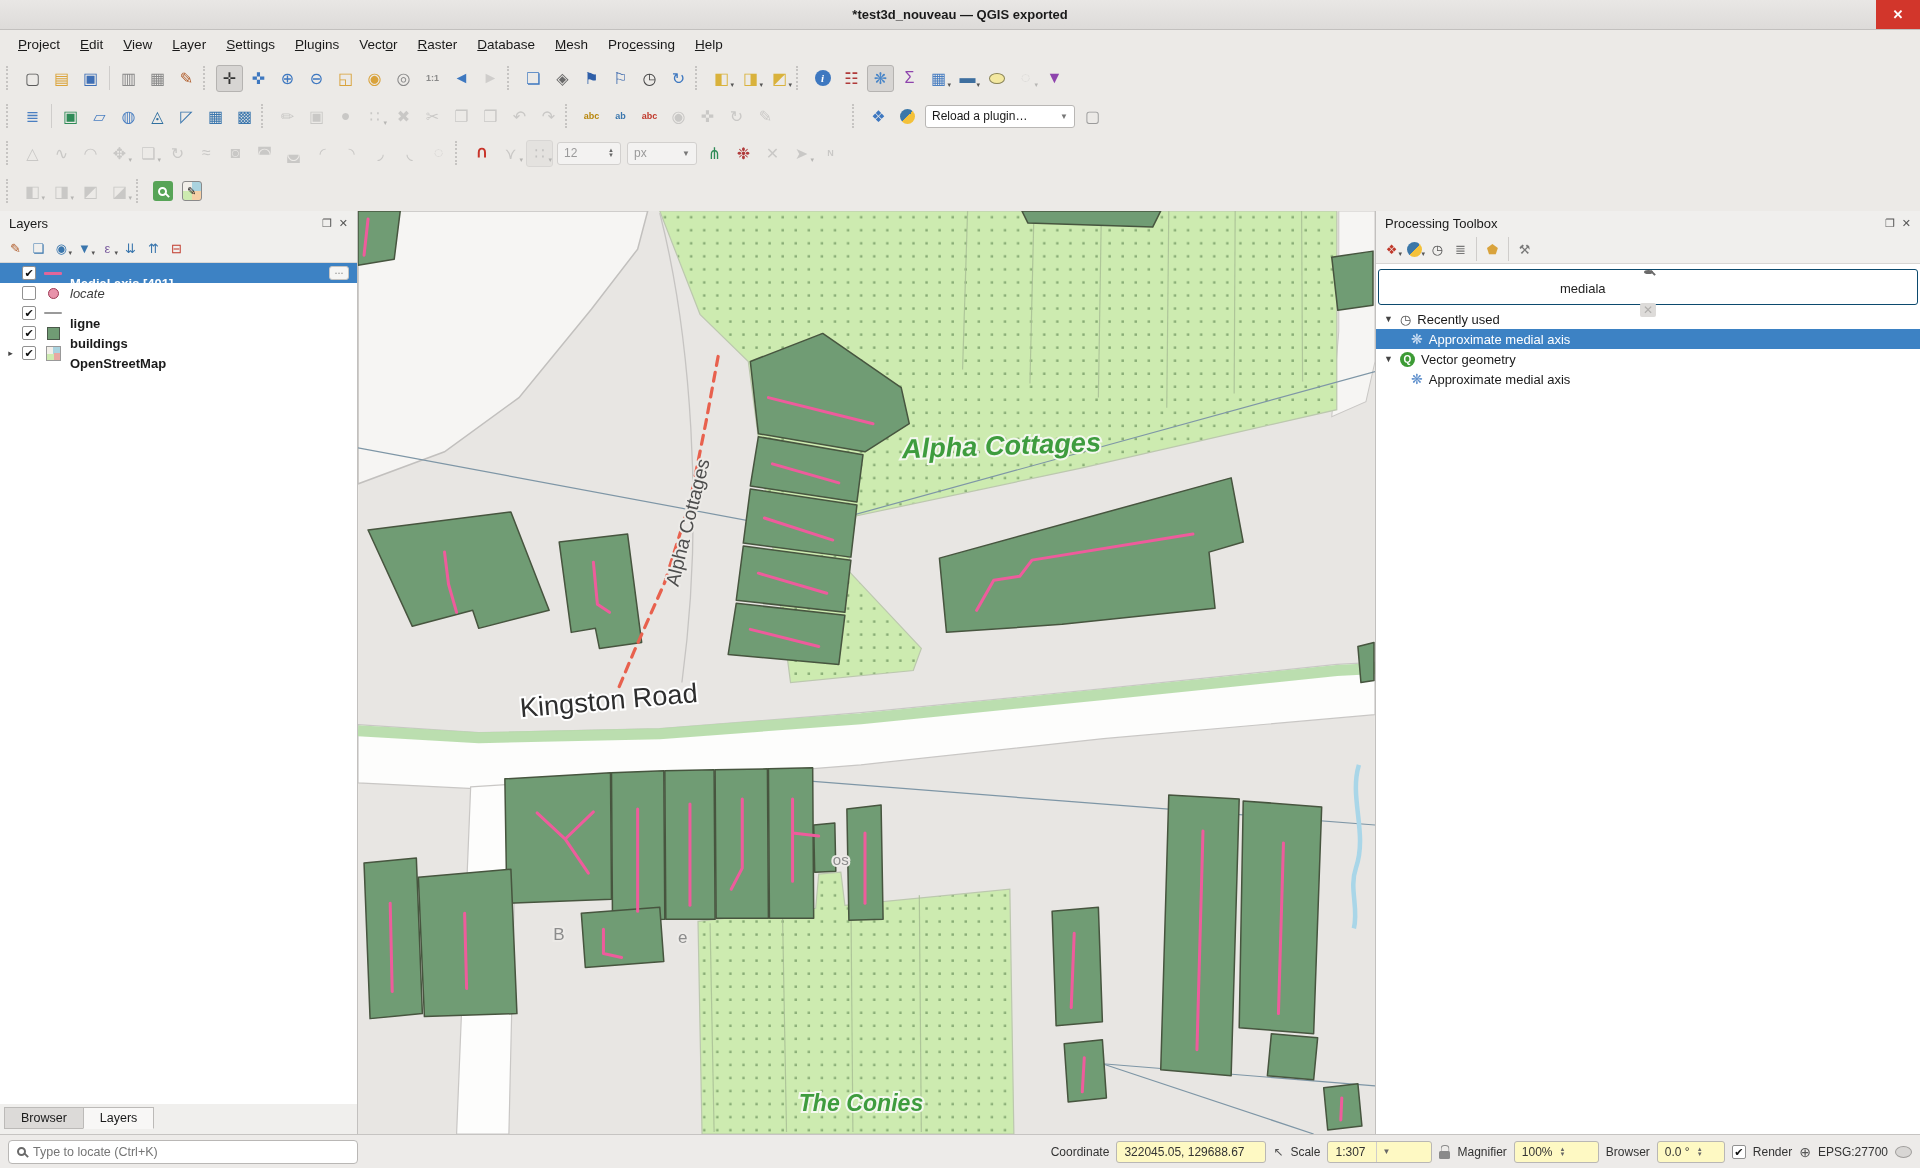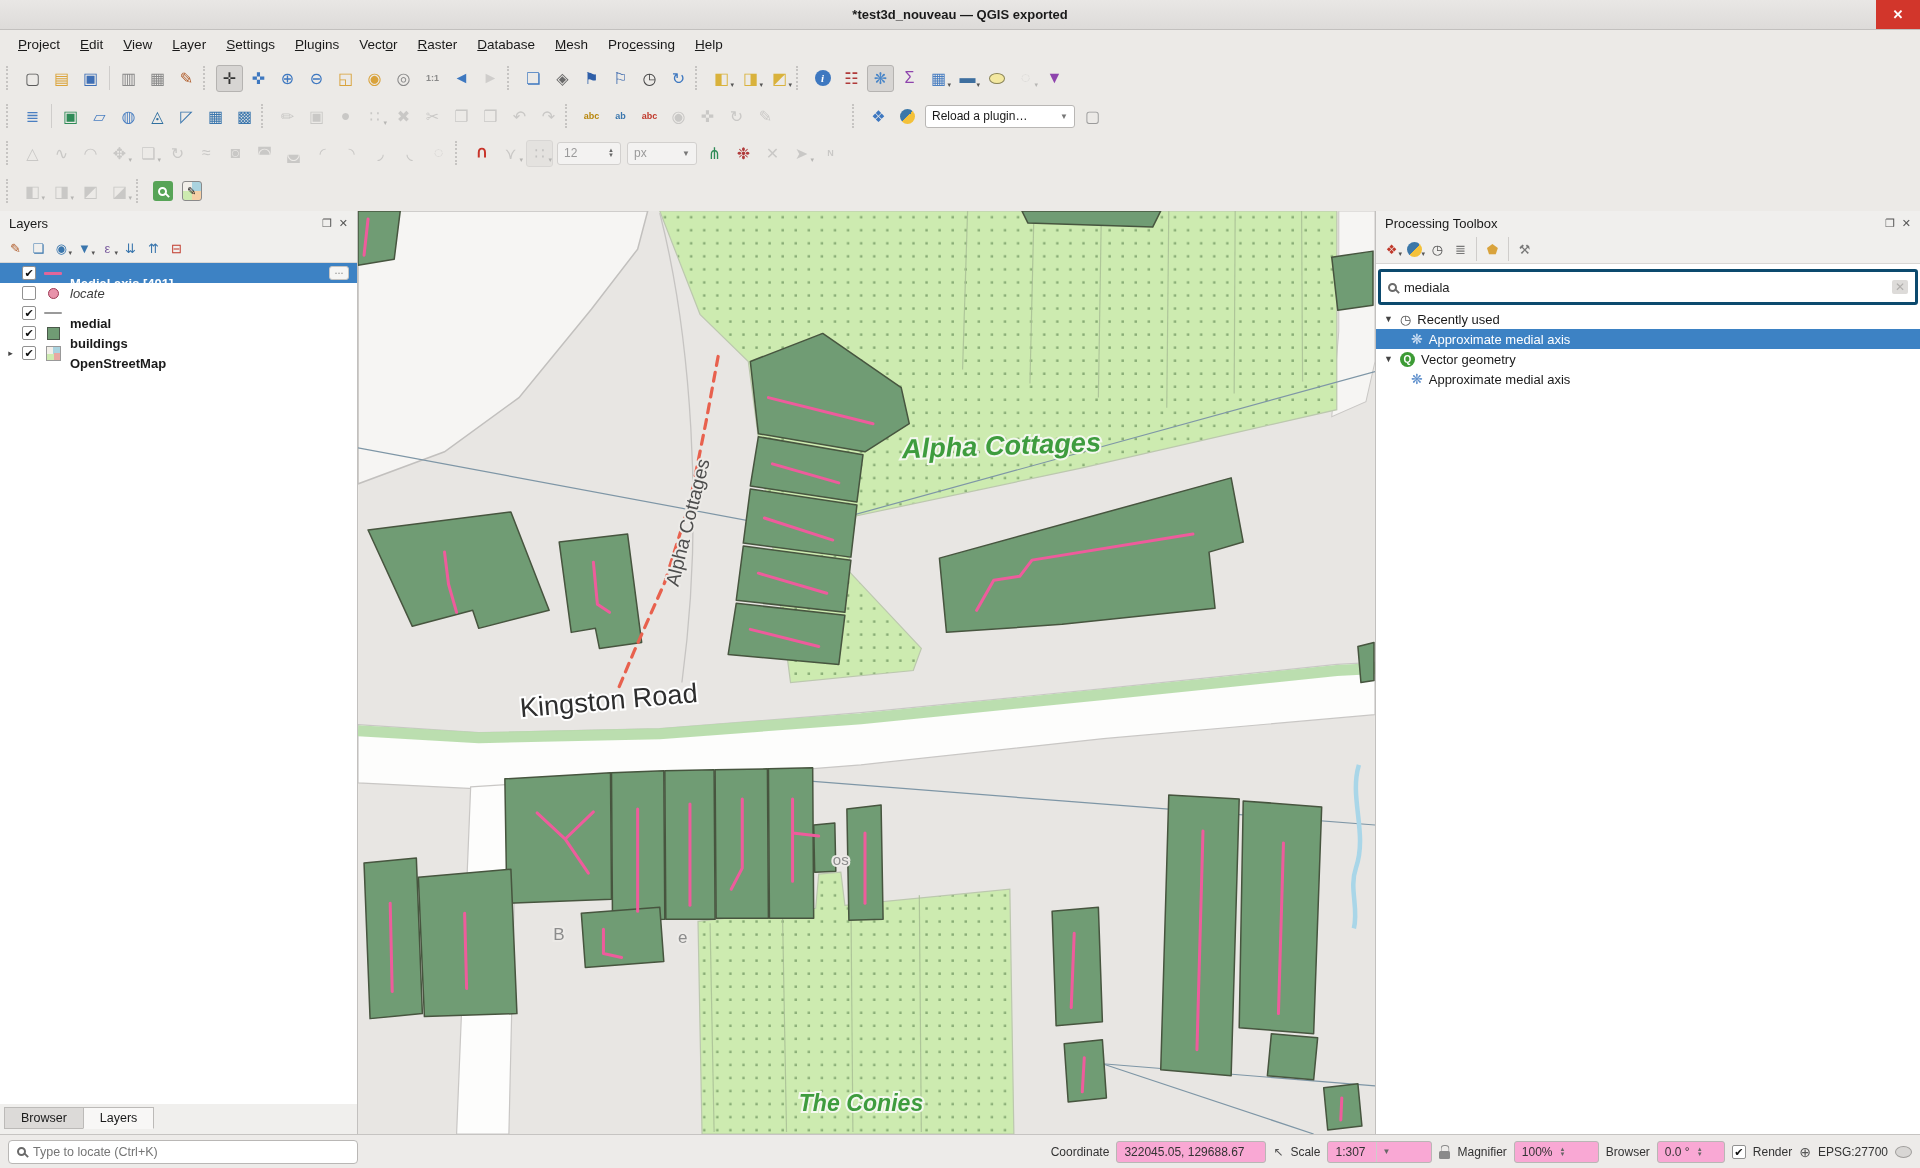--- a/index.html
+++ b/index.html
@@ -70,22 +70,22 @@
   .sym-fill { width:13px; height:13px; border:1px solid #4a584a; }
   .k-osm { width:15px; height:15px; border:1px solid #999; background:conic-gradient(#aad3df 0 25%,#e8a8a2 25% 50%,#cdebb0 50% 75%,#f2efe9 75%); }
   .lname.bold { font-weight:bold;margin-top:20px; } .lname.italic { font-style:italic; color:#3c3c3c; } .lname.underline { text-decoration:underline; }
   .lwidget { position:absolute; right:8px; width:20px; height:14px; background:#f6f5f4; border:1px solid #c6c4c2;
              border-radius:3px; font-size:9px; line-height:12px; text-align:center; color:#555; }
   .layer-tabs { display:flex; padding:3px 4px 5px; flex:0 0 auto; background:#f0efed; }
   .tab { padding:3px 16px; font-size:12.5px; background:#dcdad8; border:1px solid #bcbab8; margin-right:-1px; }
   .tab.active { background:#f8f7f6; border-bottom-color:#f8f7f6; }
 
   
-  .search-wrap { margin:5px 2px 4px; display:flex; align-items:center; border:3px solid #0c4a6e; border-radius:3px;
-                 background:#fff; height:36px; padding:0 7px; gap:7px; }
+  .search-wrap { margin:5px 2px 4px; display:flex; align-items:center; border:1px solid #0c4a6e; border-radius:3px;
+                 background:#fff; height:36px; padding:0 7px; gap:7px;flex-direction:column; }
   .search-wrap input { border:none; outline:none; flex:1; font-size:13px; color:#222; font-family:inherit; }
   .clear-ico { color:#b0aeac; font-size:12px; background:#dddbd9; border-radius:2px; padding:0 3px; }
   .prow { display:flex; align-items:center; height:20px; gap:6px; padding-left:7px; font-size:13px; }
   .prow.selected { background:#3d82c4; color:#fff; }
   .pexp { width:11px; font-size:9px; color:#444; text-align:center; flex:0 0 auto;}
   .pind { width:22px; flex:0 0 auto;}
   .k-gear { color:#5e8fcc; font-size:14px; }
   .prow.selected .k-gear { color:#cfe0f4; }
   .k-clock { color:#555; font-size:13px; }
   .k-qgis { width:15px; height:15px; border-radius:50%; background:#3d9b35; color:#fff; font:bold 10px/15px "Liberation Sans",sans-serif; text-align:center; }
@@ -94,21 +94,21 @@
   .canvas { flex:1; position:relative; background:#e8e6e3; min-width:0; }
   .canvas svg { position:absolute; inset:0; width:100%; height:100%; }
 
   
   .statusbar { height:34px; border-top:1px solid #c6c4c2; background:#edebe9; display:flex; align-items:center;
                padding:0 8px; gap:8px; font-size:12px; color:#333; flex:0 0 auto; }
   .locate { width:350px; height:24px; border:1px solid #b9b7b5; border-radius:4px; background:#fff; display:flex;
             align-items:center; padding:0 8px; gap:7px; }
   .locate input { border:none; outline:none; flex:1; font-size:12.5px; color:#444; font-family:inherit; background:transparent;}
   .sb-right { margin-left:auto; display:flex; align-items:center; gap:7px; }
-  .sb-input { height:22px; border:1px solid #b9b7b5; background:#f9a8d4; border-radius:3px; padding:0 7px;
+  .sb-input { height:22px; border:1px solid #b9b7b5; background:#fef9c3; border-radius:3px; padding:0 7px;
               display:flex; align-items:center; font-size:12px; }
   .sb-input .arrows { display:flex; flex-direction:column; font-size:6px; line-height:5px; color:#666; margin-left:7px; }
   .sb-input .car { font-size:8px; color:#666; margin-left:10px; border-left:1px solid #cfcdcb; padding-left:6px; height:100%; display:flex; align-items:center;}
   .lock { width:11px; height:8px; background:#8a8a8a; border-radius:1.5px; position:relative; margin-top:6px; }
   .lock::before { content:""; position:absolute; width:7px; height:6px; border:1.5px solid #8a8a8a; border-bottom:none;
                   border-radius:4px 4px 0 0; left:50%; transform:translateX(-50%); top:-6px; }
   .globe { font-size:14px; color:#555; }
   .bubble-ico { width:17px; height:12px; border-radius:50%; background:#d8d6d4; border:1px solid #a09e9c; }
 </style>
 </head>
@@ -521,21 +521,21 @@
               <span class="sym-circle" style="background: rgb(232, 147, 171);"></span>
             </span>
             <span class="lname italic">locate</span>
           </div>
           <div class="lrow">
             <span class="lexp"></span>
             <span class="cb">✔</span>
             <span class="symwrap">
               <span class="sym-line" style="background: rgb(154, 154, 154); height: 2px;"></span>
             </span>
-            <span class="lname bold">medial</span>
+            <span class="lname bold">ligne</span>
           </div>
           <div class="lrow">
             <span class="lexp"></span>
             <span class="cb">✔</span>
             <span class="symwrap">
               <span class="sym-fill" style="background: rgb(112, 156, 116);"></span>
             </span>
             <span class="lname bold">buildings</span>
           </div>
           <div class="lrow">

